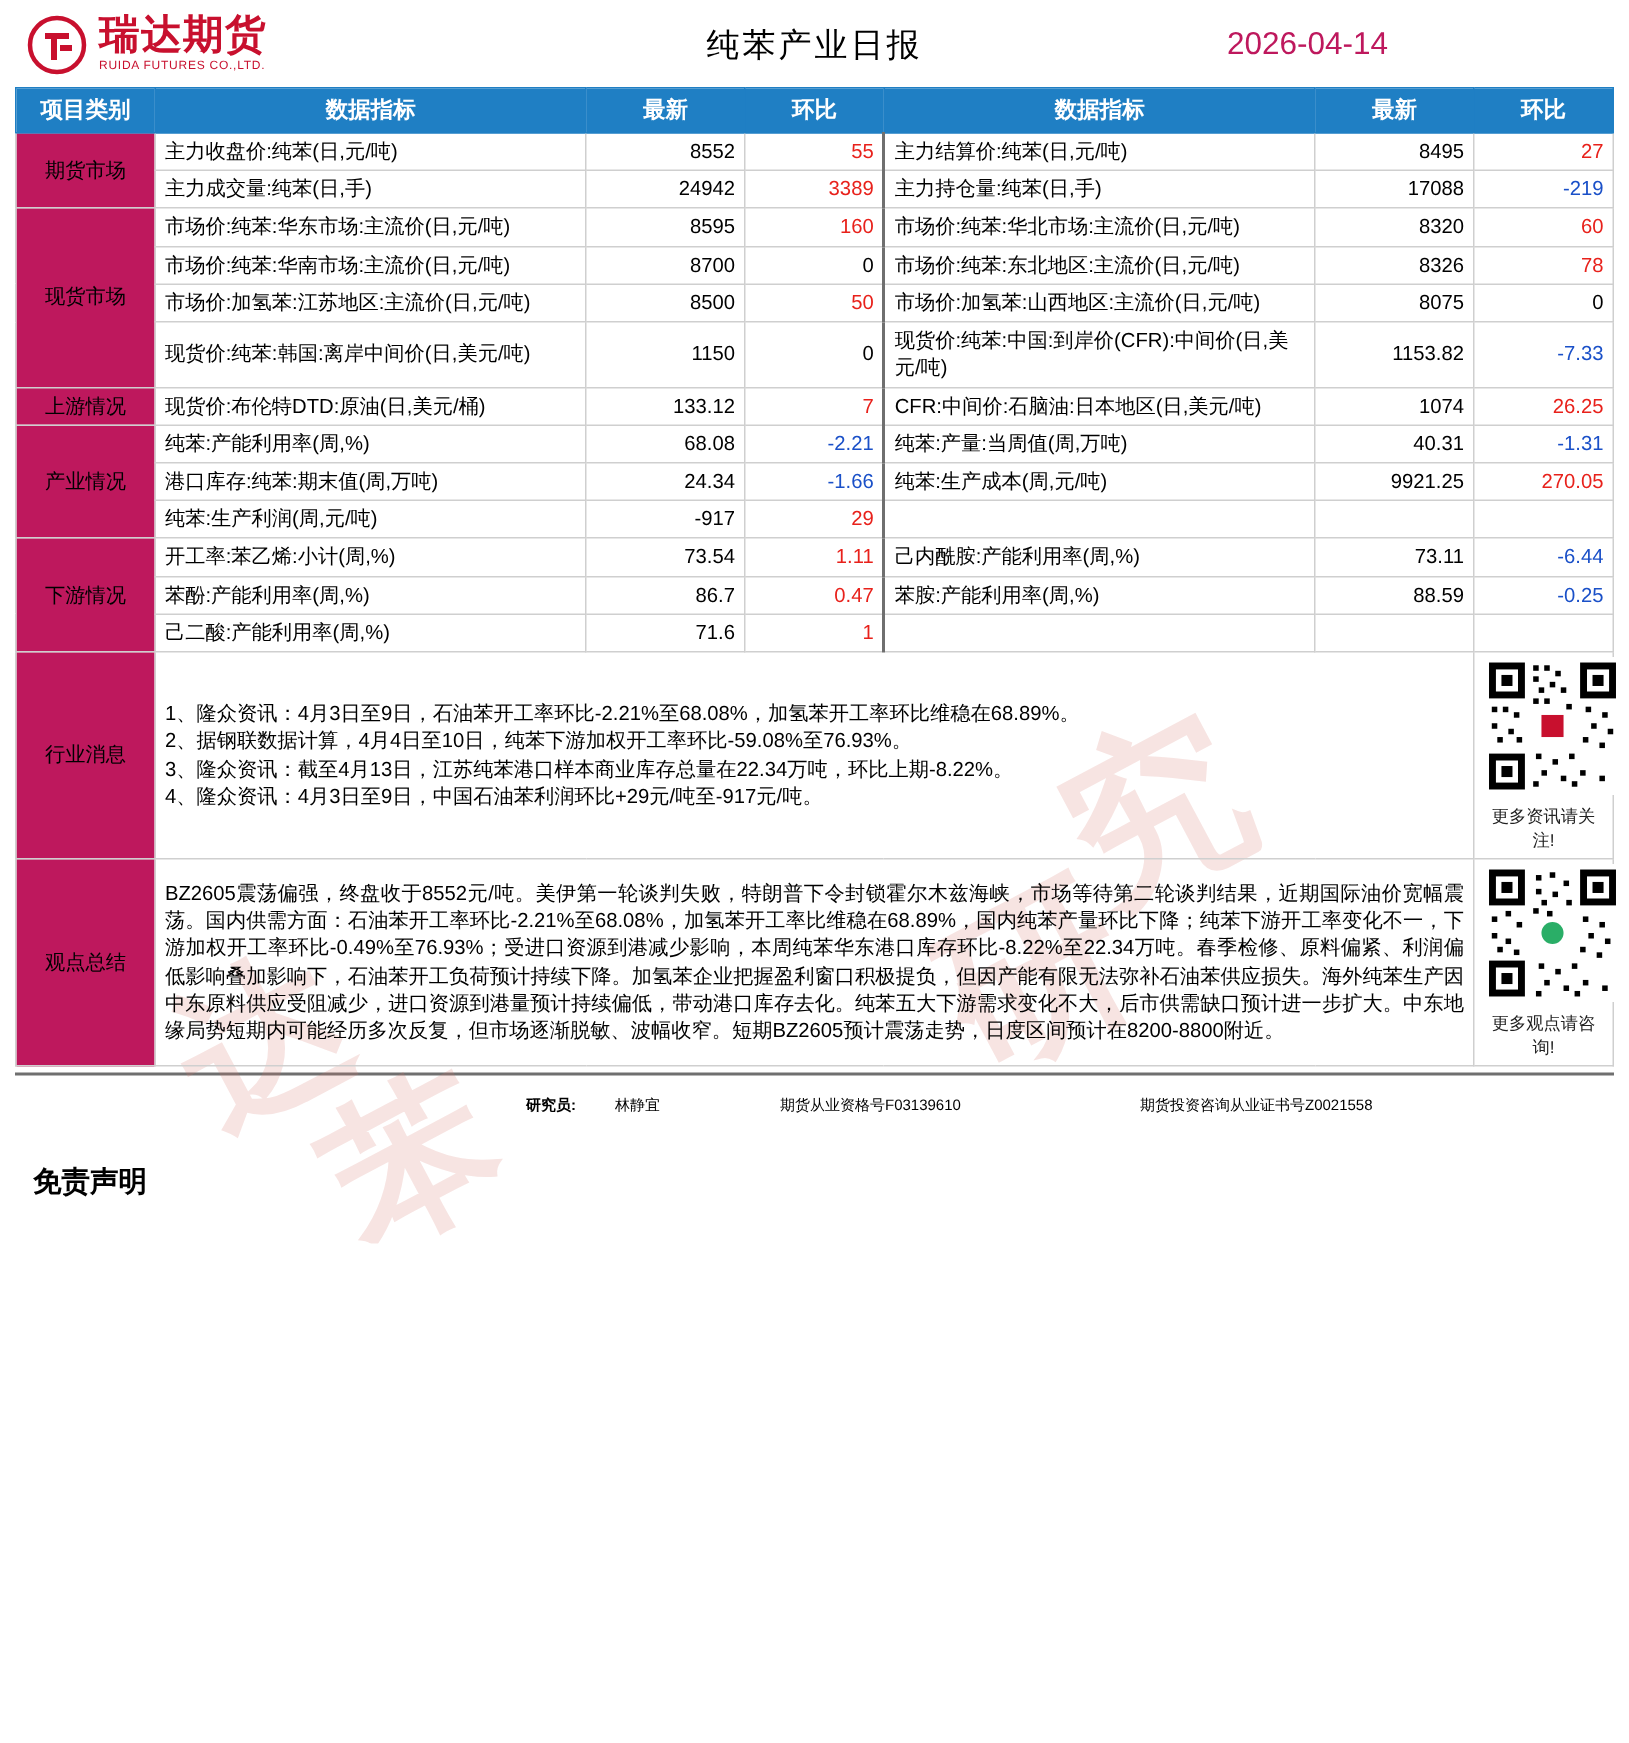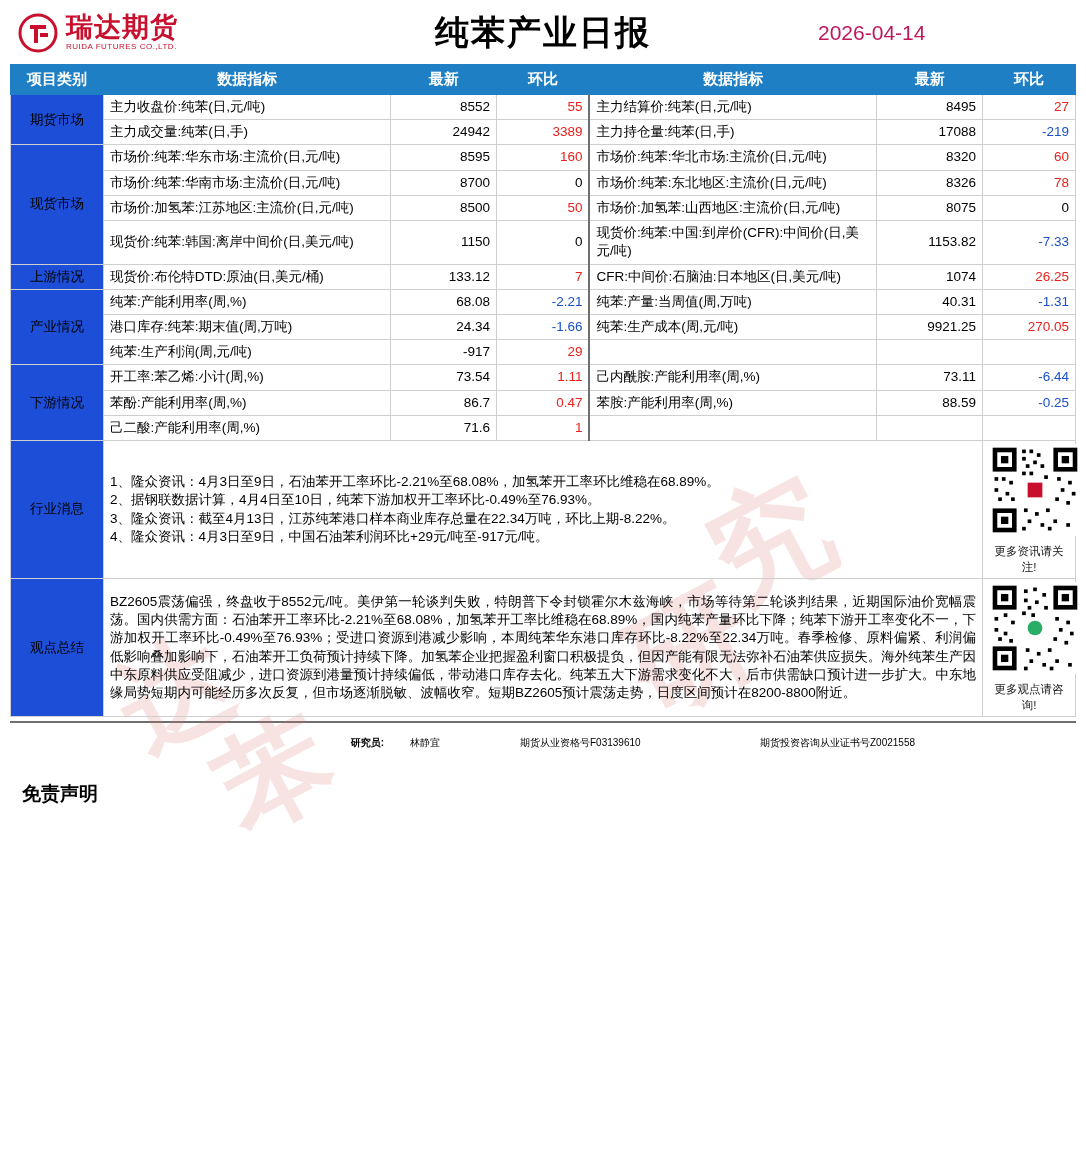--- a/index.html
+++ b/index.html
@@ -16,34 +16,34 @@
   
   .header {
     display:flex; align-items:center; justify-content:space-between;
     padding: 10px 8px 8px 8px;
   }
   .brand { display:flex; gap:8px; width:250px; }
   .brand-logo { width:40px; height:40px; flex:0 0 40px; }
   .brand-text { line-height:1; }
   .brand-cn { font-size:27px; font-weight:bold; color:#c8102e; letter-spacing:1px; font-family:"DejaVu Sans", sans-serif; }
   .brand-en { font-size:8px; color:#c8102e; letter-spacing:0.5px; margin-top:3px; }
-  .doc-title { font-size:34px; font-weight:bold; letter-spacing:2px; font-family:"DejaVu Sans", sans-serif; }
+  .doc-title { font-size:22px; font-weight:normal; letter-spacing:2px; font-family:"DejaVu Sans", sans-serif; }
   .doc-date { width:250px; text-align:left; font-size:21px; color:#be185d; }
 
   
   table.main { width:1066px; border-collapse:collapse; table-layout:fixed; }
   table.main th {
     background:#1f7fc4; color:#fff; font-size:15px; font-weight:bold;
     padding:5px 6px; border:1px solid #1f7fc4; text-align:center;
   }
   table.main td {
     border:1px solid #cfcfcf; font-size:13.5px; padding:3px 6px; vertical-align:middle;
     line-height:1.35;
   }
-  .cat { text-align:center; font-size:14.5px; background:#1d4ed8; }
+  .cat { text-align:center; font-size:14.5px; background:#be185d; }
   .num { text-align:right; padding-right:12px; }
   .chg { text-align:right; padding-right:10px;margin-top:24px; }
   .pos { color:#e8211b; }
   .neg { color:#1a50c8; }
   .zero { color:#000; }
   .thick-top td, .thick-top th { border-top:2px solid #6f6f6f; }
   .sep-left { border-left:2px solid #6f6f6f !important; }
 
   
   col.c-cat { width:88px; }
@@ -251,21 +251,21 @@
         <td class="chg pos">1</td>
         <td class="sep-left"></td>
         <td class="num"></td>
         <td class="chg zero"></td>
       </tr>
 
       <tr class="blockrow thick-top">
         <td class="cat">行业消息</td>
         <td colspan="5" class="news-body">
           <div>1、隆众资讯：4月3日至9日，石油苯开工率环比-2.21%至68.08%，加氢苯开工率环比维稳在68.89%。</div>
-          <div>2、据钢联数据计算，4月4日至10日，纯苯下游加权开工率环比-0.49%至76.93%。</div>
+          <div>2、据钢联数据计算，4月4日至10日，纯苯下游加权开工率环比-59.08%至76.93%。</div>
           <div>3、隆众资讯：截至4月13日，江苏纯苯港口样本商业库存总量在22.34万吨，环比上期-8.22%。</div>
           <div>4、隆众资讯：4月3日至9日，中国石油苯利润环比+29元/吨至-917元/吨。</div>
         </td>
         <td class="qr-cell">
           <div class="qr">
             <svg viewBox="0 0 100 100" width="92" height="92">
               <rect width="100" height="100" fill="#fff"></rect>
               <g fill="#000">
                 <rect x="4" y="4" width="26" height="26"></rect>
                   <rect x="9" y="9" width="16" height="16" fill="#fff"></rect>

